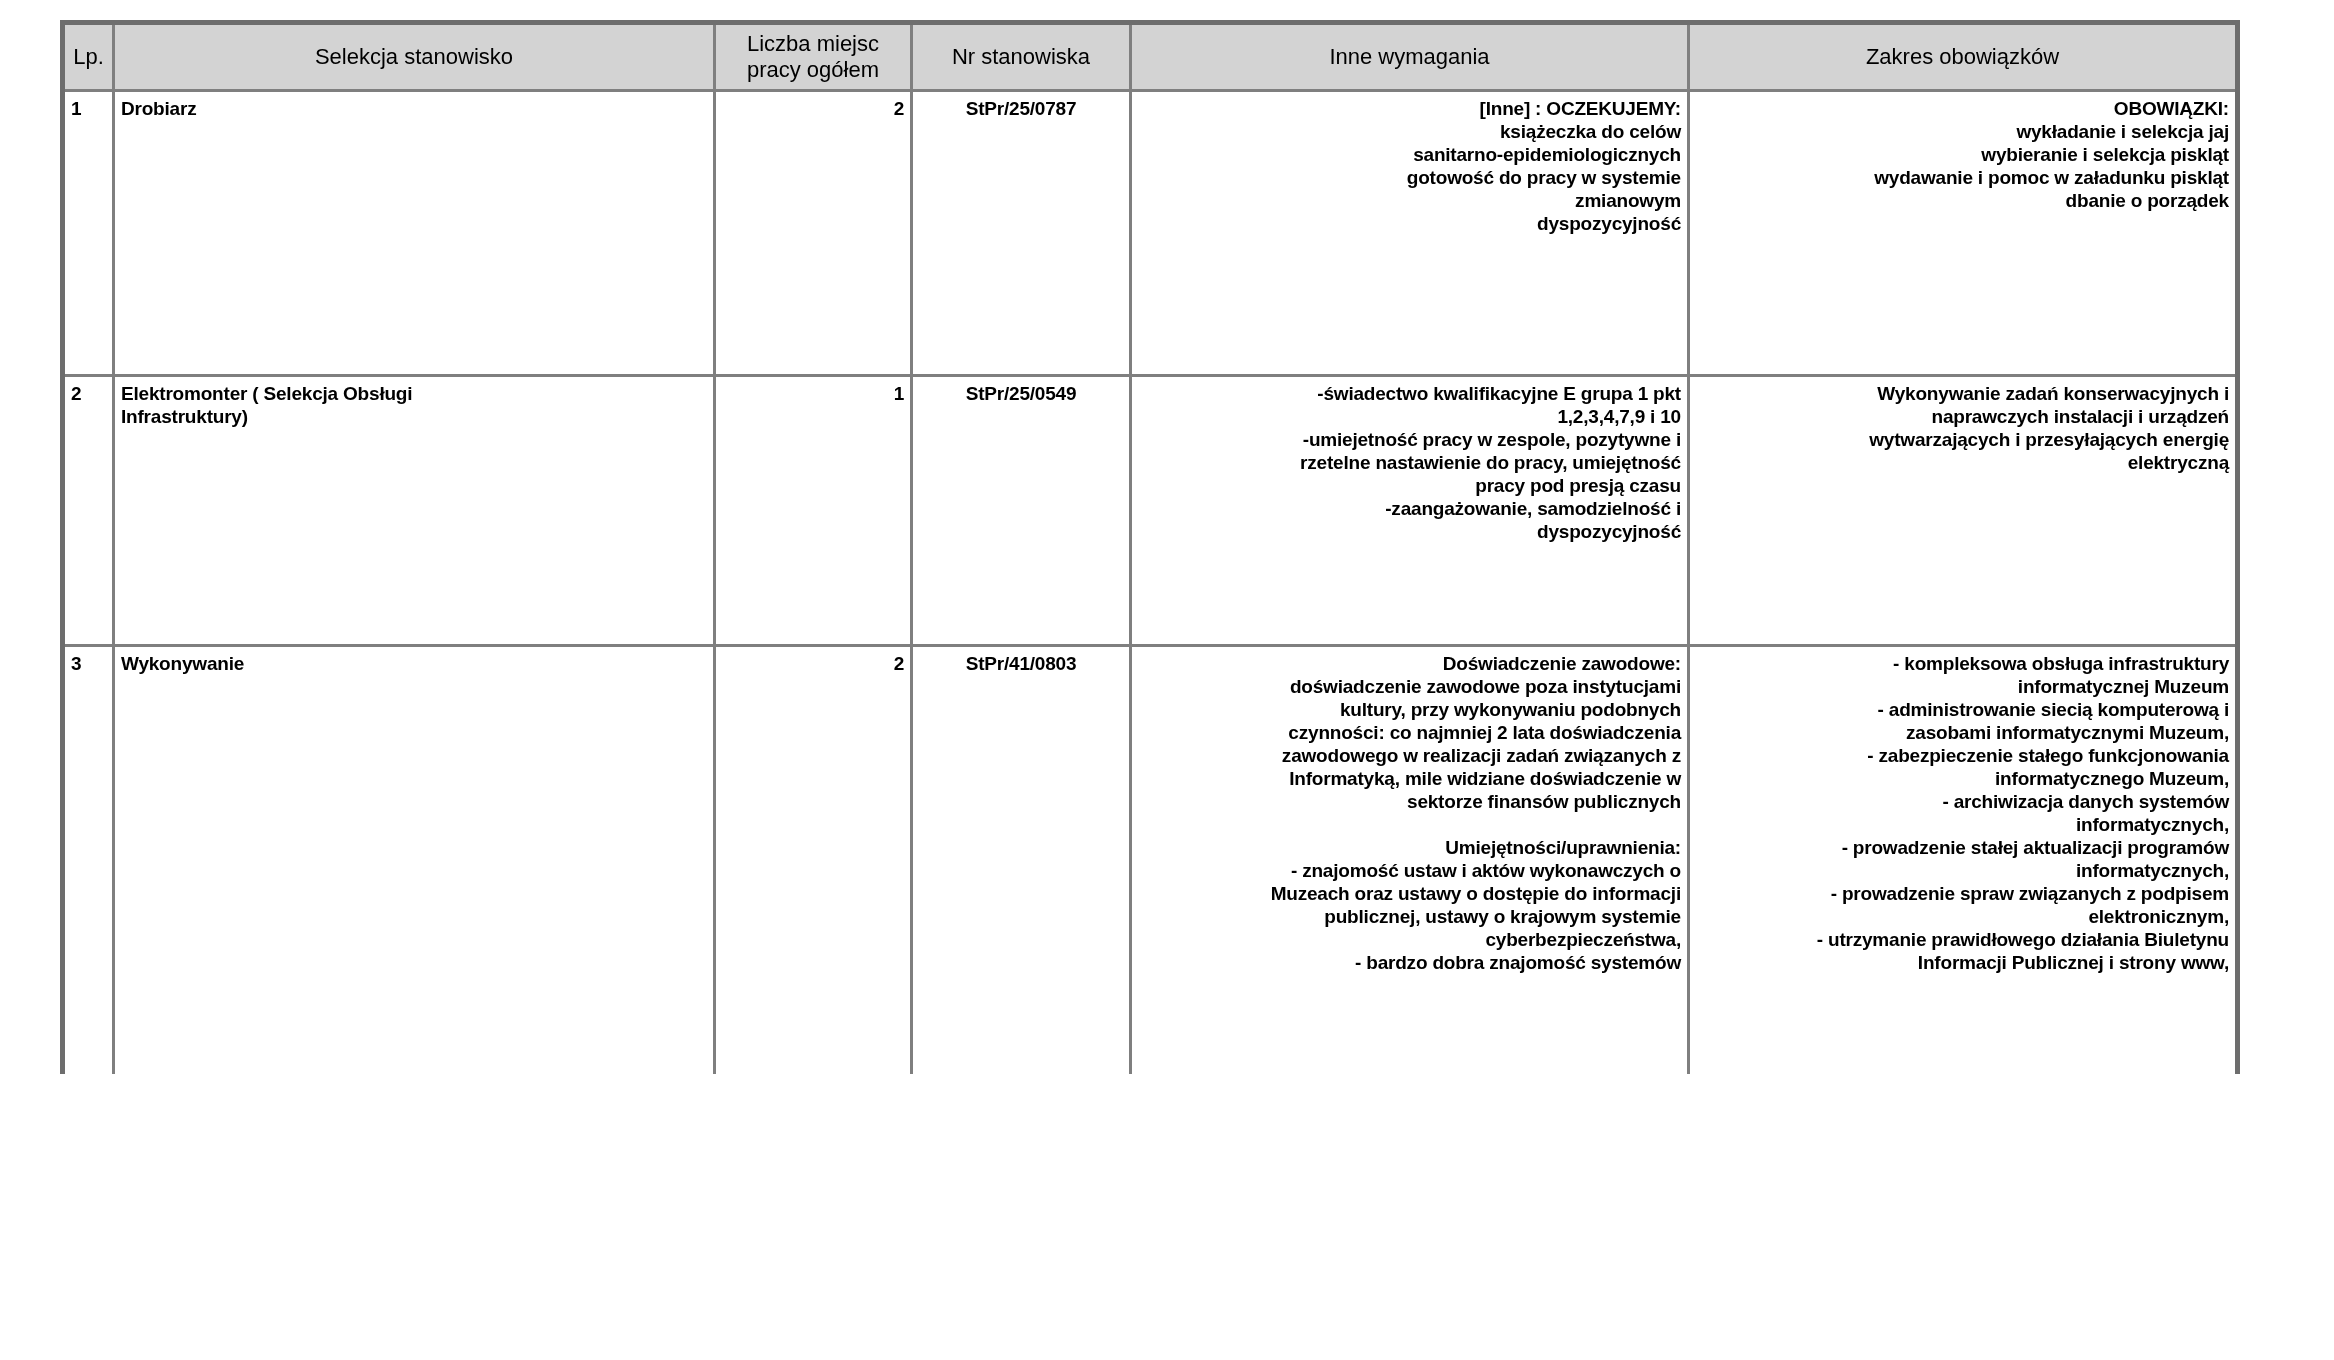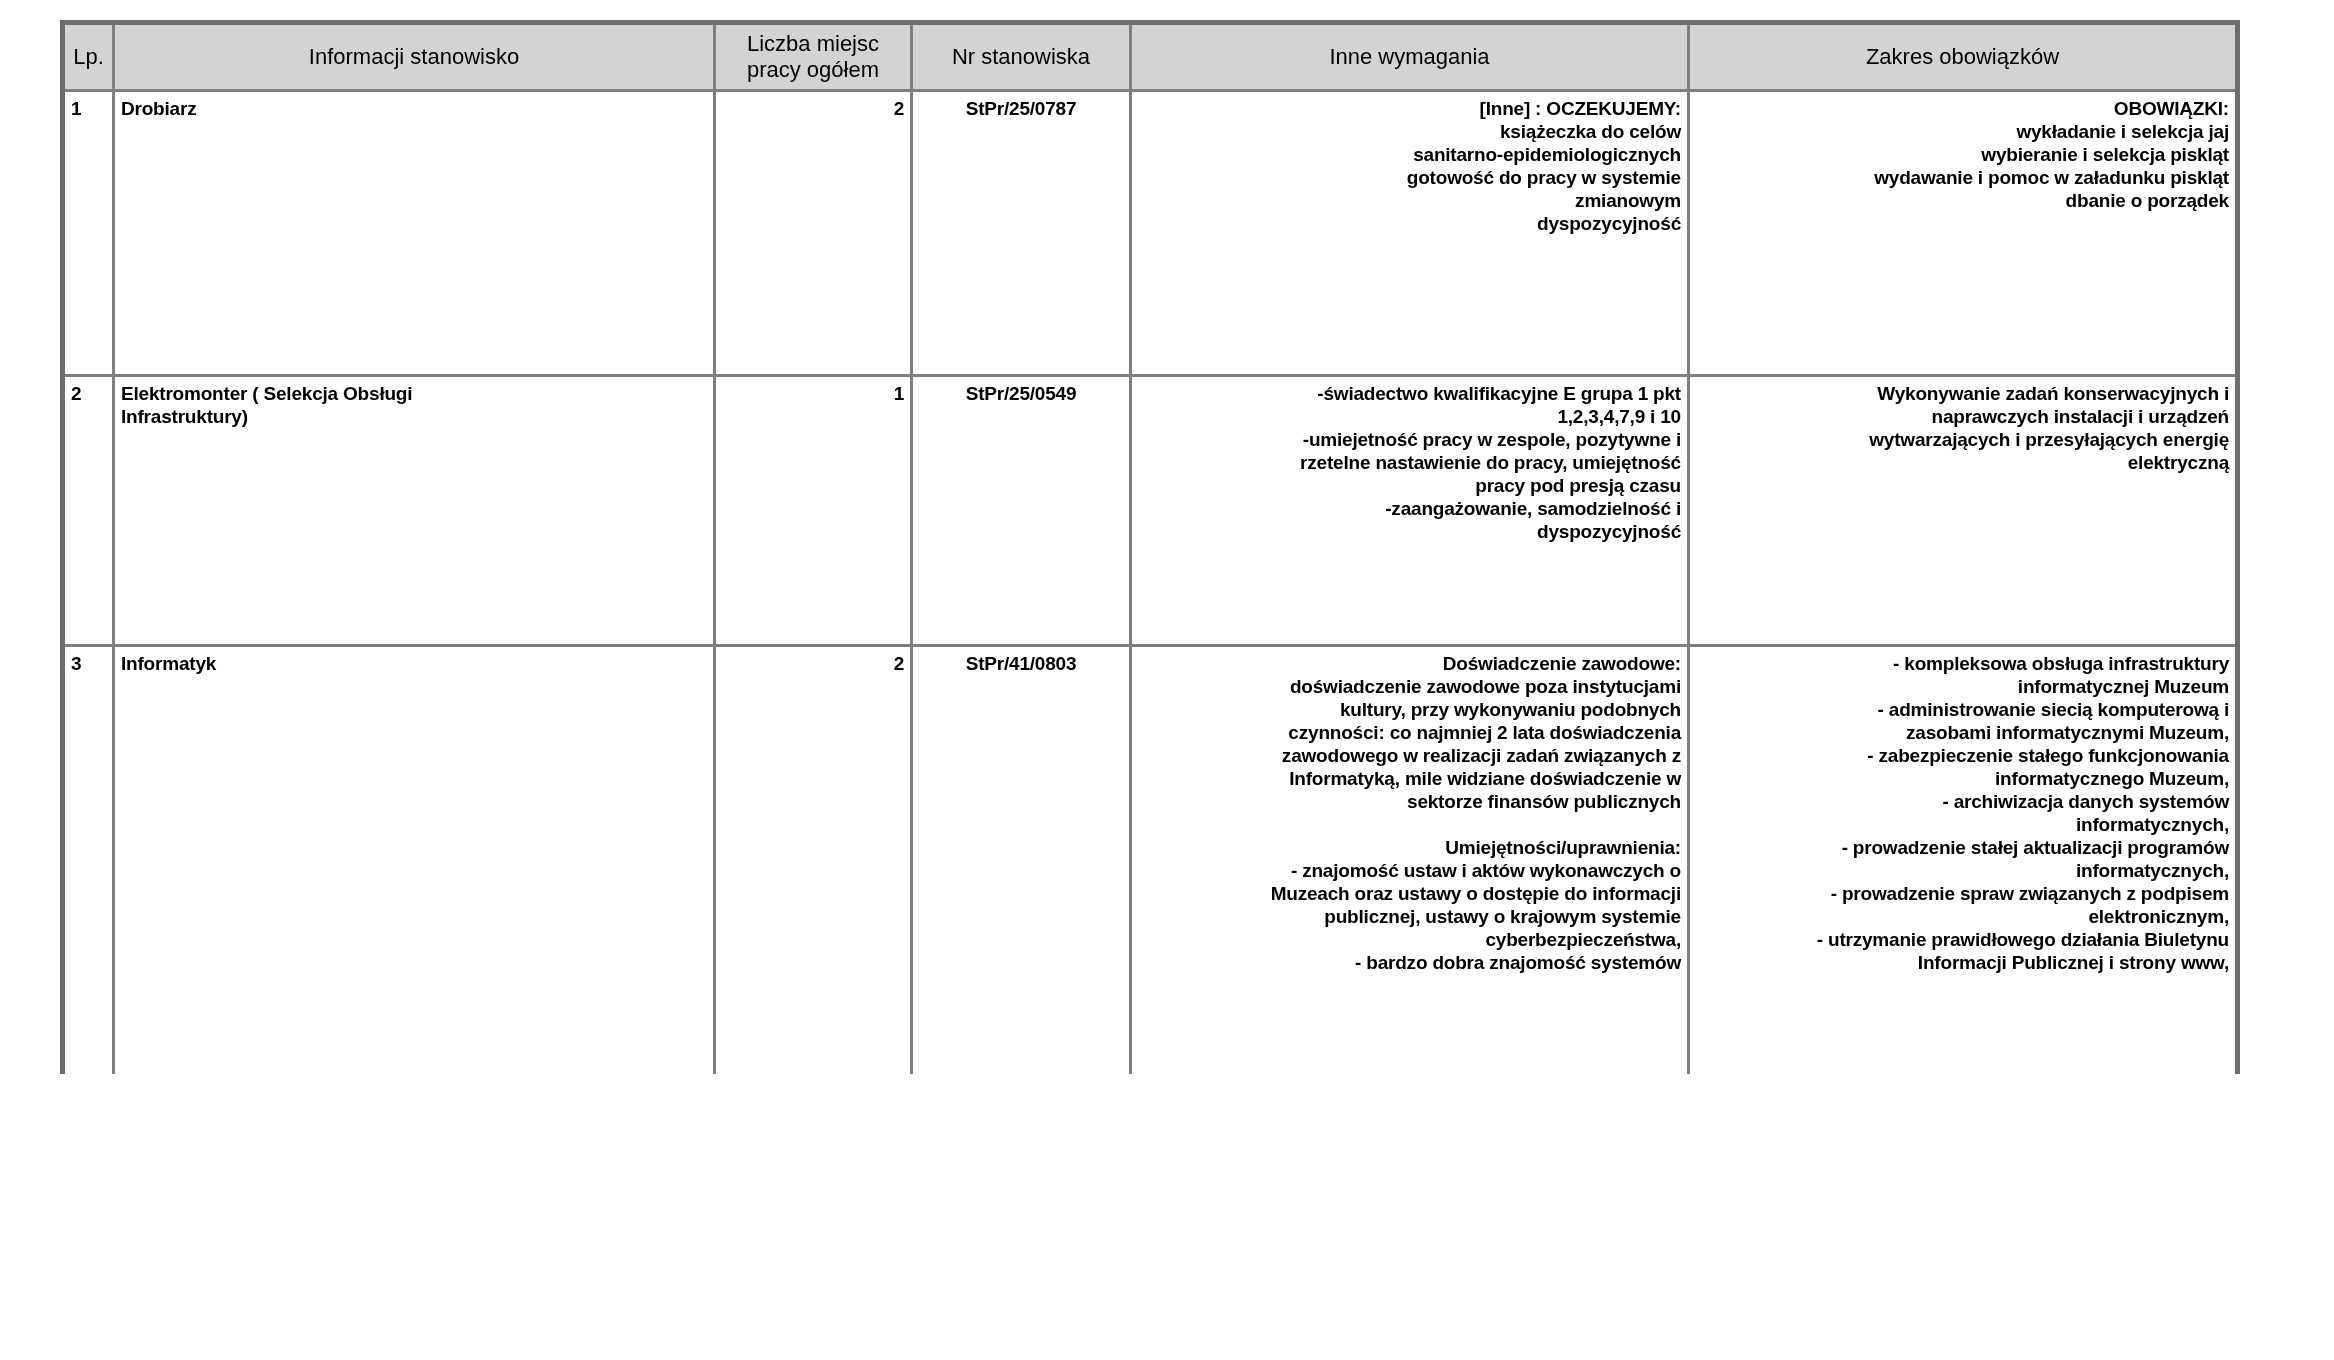--- a/index.html
+++ b/index.html
@@ -91,21 +91,21 @@
         <col style="width:51px">
         <col style="width:601px">
         <col style="width:197px">
         <col style="width:219px">
         <col style="width:558px">
         <col style="width:549px">
       </colgroup>
       <thead>
         <tr style="height:68px">
           <th>Lp.</th>
-          <th>Informacji stanowisko</th>
+          <th>Selekcja stanowisko</th>
           <th>Liczba miejsc
 pracy ogółem</th>
           <th>Nr stanowiska</th>
           <th>Inne wymagania</th>
           <th>Zakres obowiązków</th>
         </tr>
       </thead>
       <tbody>
         <tr style="height:285px">
           <td class="cell-lp">1</td>
@@ -137,21 +137,21 @@
 pracy pod presją czasu
 -zaangażowanie, samodzielność i
 dyspozycyjność</td>
           <td class="cell-dut">Wykonywanie zadań konserwacyjnych i
 naprawczych instalacji i urządzeń
 wytwarzających i przesyłających energię
 elektryczną</td>
         </tr>
         <tr style="height:560px">
           <td class="cell-lp">3</td>
-          <td class="cell-pos">Informatyk</td>
+          <td class="cell-pos">Wykonywanie</td>
           <td class="cell-vac">2</td>
           <td class="cell-num">StPr/41/0803</td>
           <td class="cell-req">Doświadczenie zawodowe:
 doświadczenie zawodowe poza instytucjami
 kultury, przy wykonywaniu podobnych
 czynności: co najmniej 2 lata doświadczenia
 zawodowego w realizacji zadań związanych z
 Informatyką, mile widziane doświadczenie w
 sektorze finansów publicznych
 

